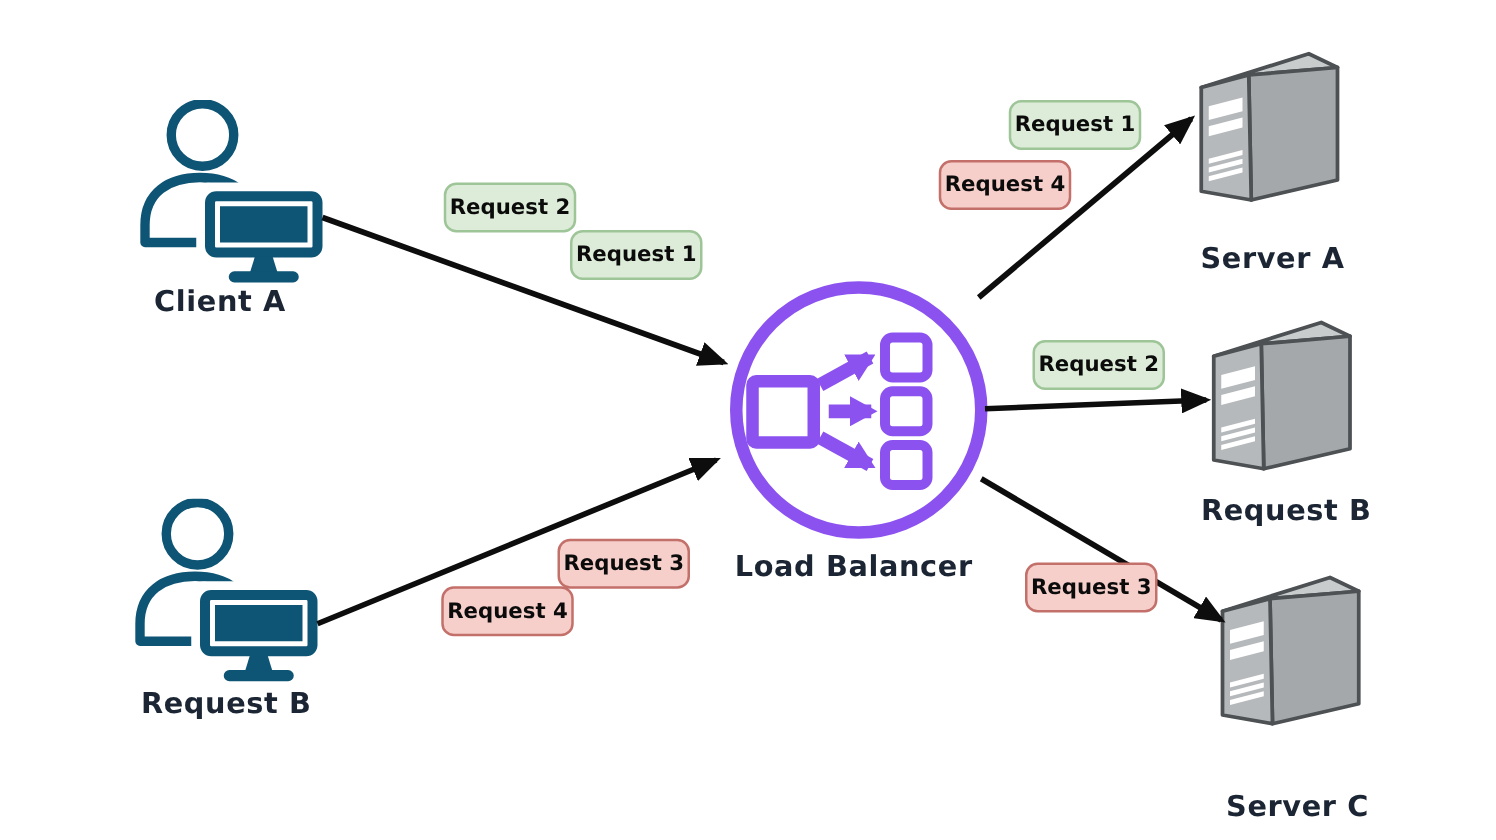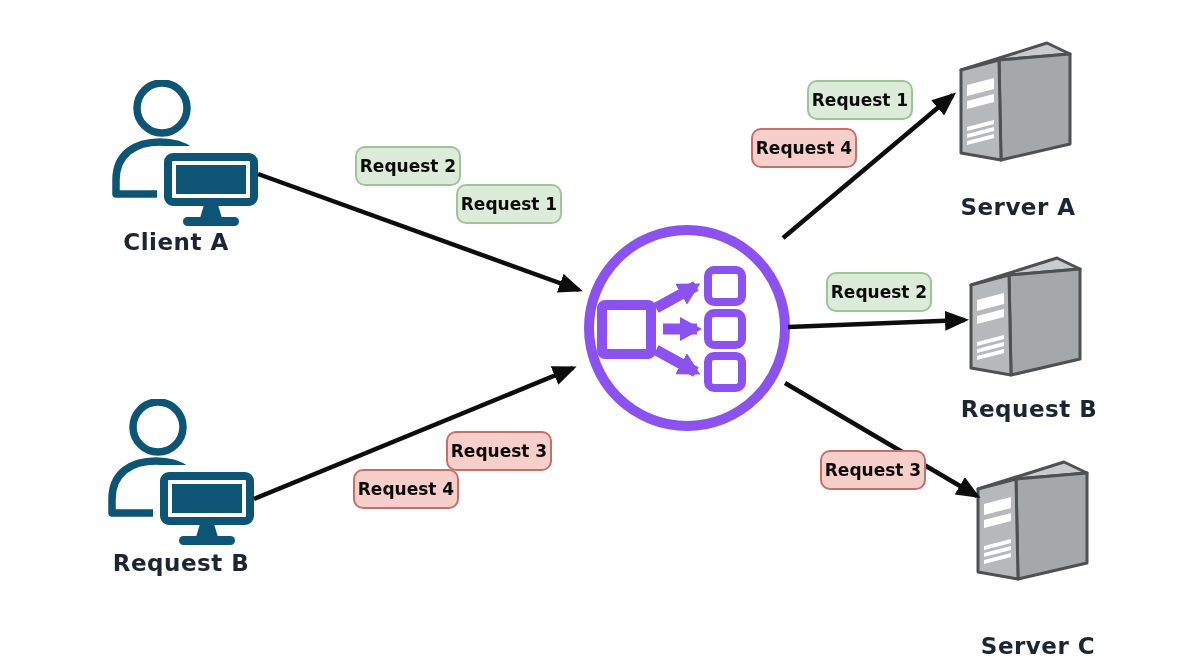--- a/index.html
+++ b/index.html
@@ -109,17 +109,18 @@
 
   <div class="badge green" style="left:807px; top:80px;">Request 1</div>
   <div class="badge pink z-top" style="left:751px; top:128px;">Request 4</div>
 
   <div class="badge green" style="left:826px; top:272px;">Request 2</div>
 
   <div class="badge pink" style="left:820px; top:450px;">Request 3</div>
 
   <div class="node-label" style="left:176px; top:229px;">Client A</div>
   <div class="node-label" style="left:181px; top:550px;">Request B</div>
+  <div class="node-label" style="left:683px; top:441px;">Load Balancer</div>
   <div class="node-label" style="left:1018px; top:194px;">Server A</div>
   <div class="node-label" style="left:1029px; top:396px;">Request B</div>
   <div class="node-label" style="left:1038px; top:633px;">Server C</div>
 
 </div>
 
 </body></html>

